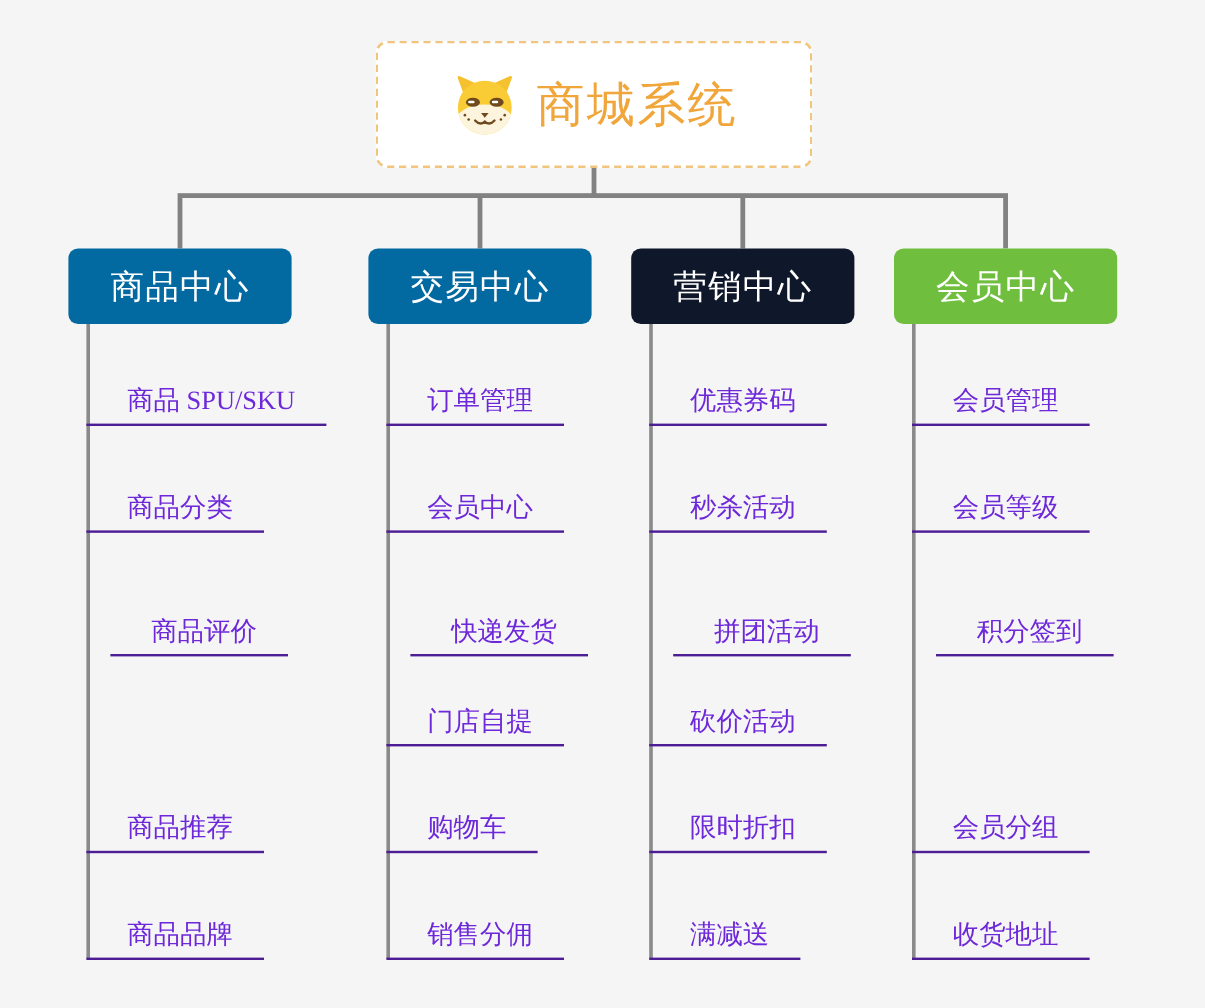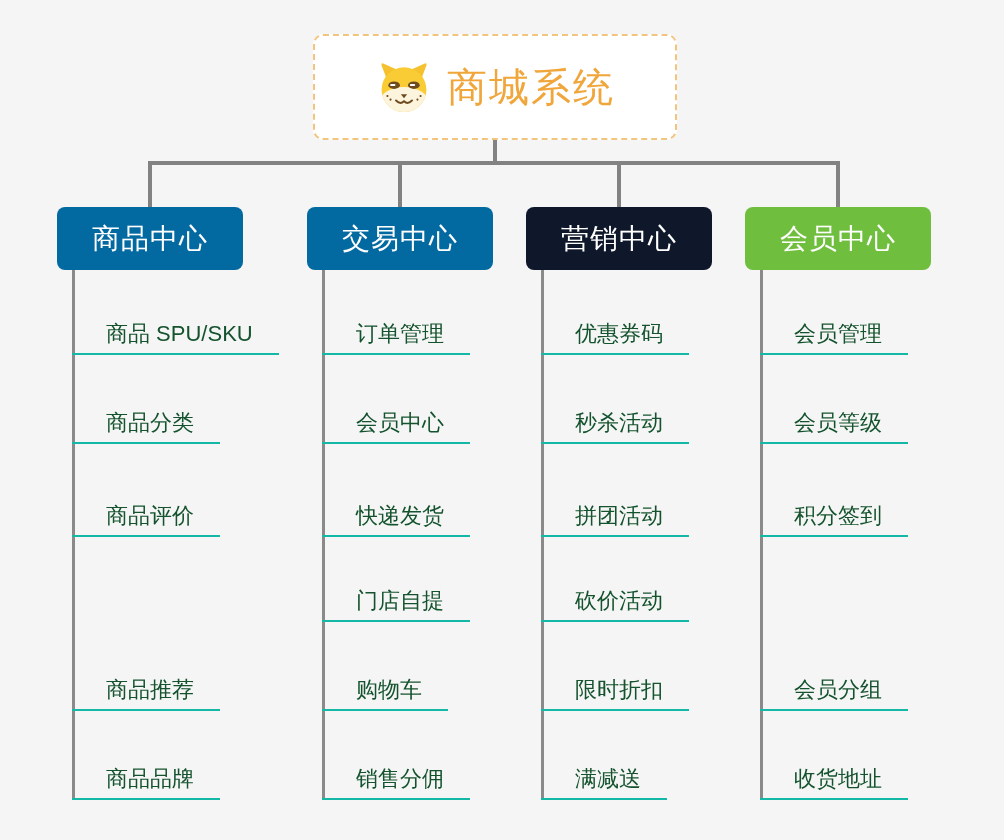--- a/index.html
+++ b/index.html
@@ -42,28 +42,29 @@
     width:186px; height:63px; border-radius:8px;
     color:#ffffff; font-size:28px; letter-spacing:1px;
     display:flex; align-items:center; justify-content:center;
     white-space:nowrap;
   }
   .trunk {
     position:absolute; left:15px; top:63px; width:3px; height:529px;
     background:#8a8a8a;
   }
   .leaf { position:absolute; left:15px; }
-  .l1 { top:114px; } .l2 { top:203px; } .l3 { top:296px; }
+  .l1 { top:114px; } .l2 { top:203px; } .l3 { top:306px;padding-left:20px; }
   .l4 { top:381px; } .l5 { top:470px; } .l6 { top:559px; }
   .leaf-label {
     display:inline-block;
     padding:0 26px 6px 34px;
-    font-size:22px; line-height:26px; color:#14532d;
-    border-bottom:2px solid #14b8a6;
+    font-size:22px; line-height:26px; color:#6d28d9;
+    border-bottom:2px solid #4c1d95;
     white-space:nowrap;
+    font-family:Liberation Serif, serif;
   }
 </style>
 </head>
 <body>
 
 <div class="canvas">
 
   <div class="root-node">
     <svg class="dog-icon" viewBox="0 0 64 58" xmlns="http://www.w3.org/2000/svg" aria-hidden="true">
       <path d="M13 21 L7 5 Q6 1.5 9.5 3 L25 10 Z" fill="#f5c12e"></path>

